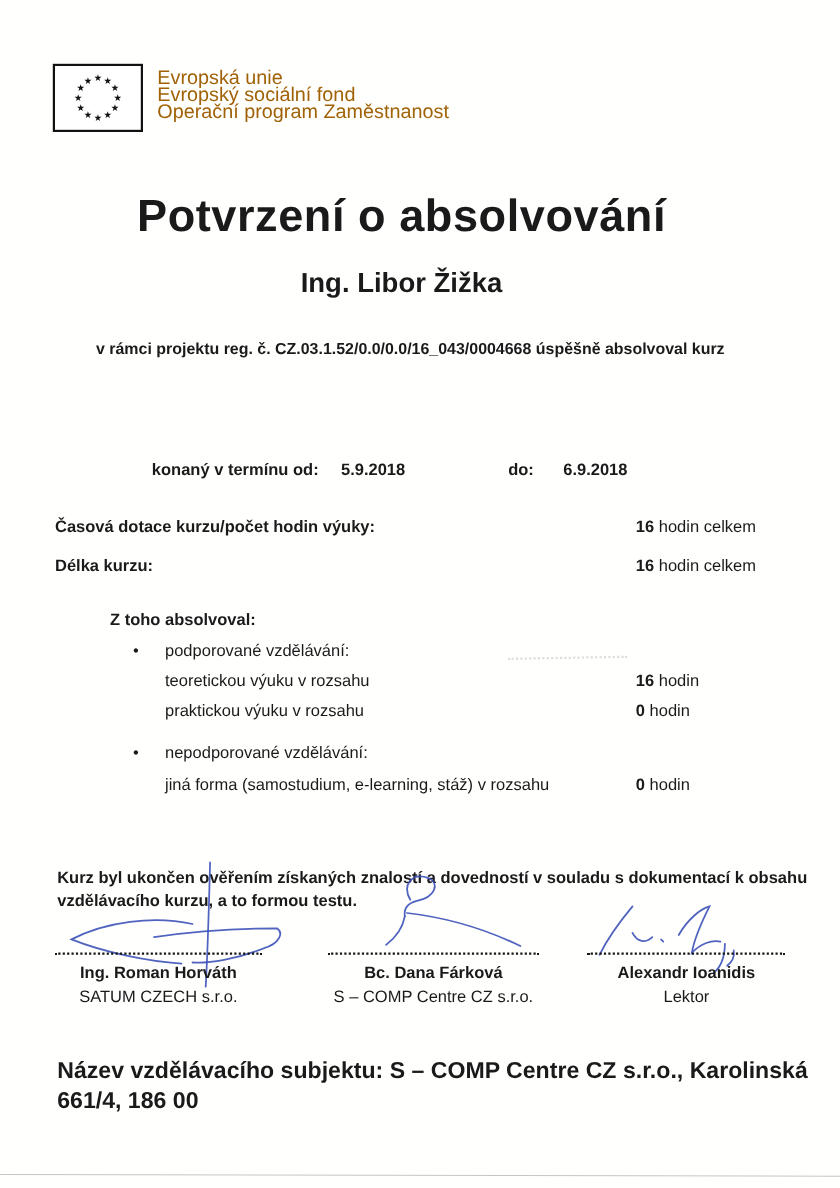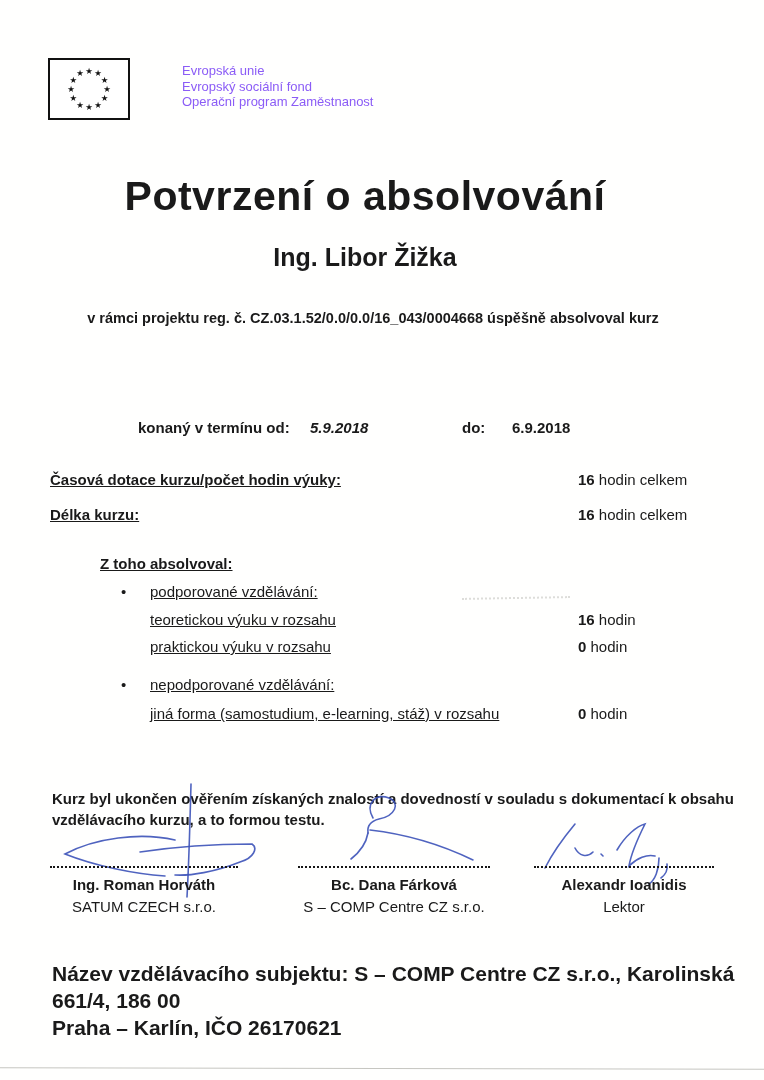--- a/index.html
+++ b/index.html
@@ -5,31 +5,31 @@
   html,body{margin:0;padding:0;background:#ffffff;}
   .page{
     position:relative;width:764px;height:1080px;background:#fffffe;
     font-family:"Liberation Sans","DejaVu Sans",sans-serif;color:#1a1a1a;
     overflow:hidden;
   }
   .abs{position:absolute;}
   
   .eu{position:absolute;left:48px;top:58px;display:flex;gap:13px;}
   .flag{width:82px;height:62px;border:2px solid #111;background:#fff;box-sizing:border-box;flex:0 0 auto;}
-  .eu-lines{font-size:13px;line-height:15.5px;padding-top:5px;color:#8b5cf6;margin-left:39px;}
+  .eu-lines{font-size:18px;line-height:15.5px;padding-top:5px;color:#a16207;}
   
   .title{left:0;top:146px;width:730px;text-align:center;font-size:41px;font-weight:bold;letter-spacing:.5px;}
   .recipient{left:0;top:222px;width:730px;text-align:center;font-size:25px;font-weight:bold;}
   .project{left:0;top:295px;width:746px;text-align:center;font-size:14.5px;font-weight:bold;}
   .course{left:0;top:352px;width:730px;text-align:center;font-size:30px;font-weight:bold;letter-spacing:.3px;}
   
   .term span{position:absolute;top:419px;font-size:15px;font-weight:bold;white-space:nowrap;}
-  .t-label{left:138px;} .t-d1{left:310px;font-style:italic;} .t-do{left:462px;} .t-d2{left:496px;margin-left:16px;}
+  .t-label{left:138px;} .t-d1{left:310px;} .t-do{left:462px;} .t-d2{left:496px;margin-left:16px;}
   
-  .lbl{font-size:15px;white-space:nowrap;text-decoration:underline;}
+  .lbl{font-size:15px;white-space:nowrap;}
   .bold{font-weight:bold;}
   .val{position:absolute;left:578px;font-size:15px;white-space:nowrap;}
   .val b{font-weight:bold;text-align:right;}
   .bullet{position:absolute;left:121px;font-size:15px;}
   .smudge{position:absolute;left:462px;top:597px;width:108px;border-top:2px dotted #c2c2bd;opacity:.55;transform:rotate(-1deg);}
   
   .para{left:52px;top:759px;width:682px;font-size:15px;font-weight:bold;line-height:21px;margin-top:29px;}
   
   .sigcol{position:absolute;text-align:center;}
   .dotline{border-bottom:2.5px dotted #161616;height:0;margin-bottom:6px;}
@@ -150,17 +150,16 @@
     <div class="sig-org">S – COMP Centre CZ s.r.o.</div>
   </div>
   <div class="sigcol" style="left:534px;top:866px;width:180px;">
     <div class="dotline"></div>
     <div class="sig-name">Alexandr Ioanidis</div>
     <div class="sig-org">Lektor</div>
   </div>
 
   <div class="abs footer">
     <div>Název vzdělávacího subjektu: S – COMP Centre CZ s.r.o., Karolinská 661/4, 186 00</div>
-    <div>Praha – Karlín, IČO 26170621</div>
   </div>
 
   <div class="abs edge-line"></div>
 </div>
 
 </body></html>

